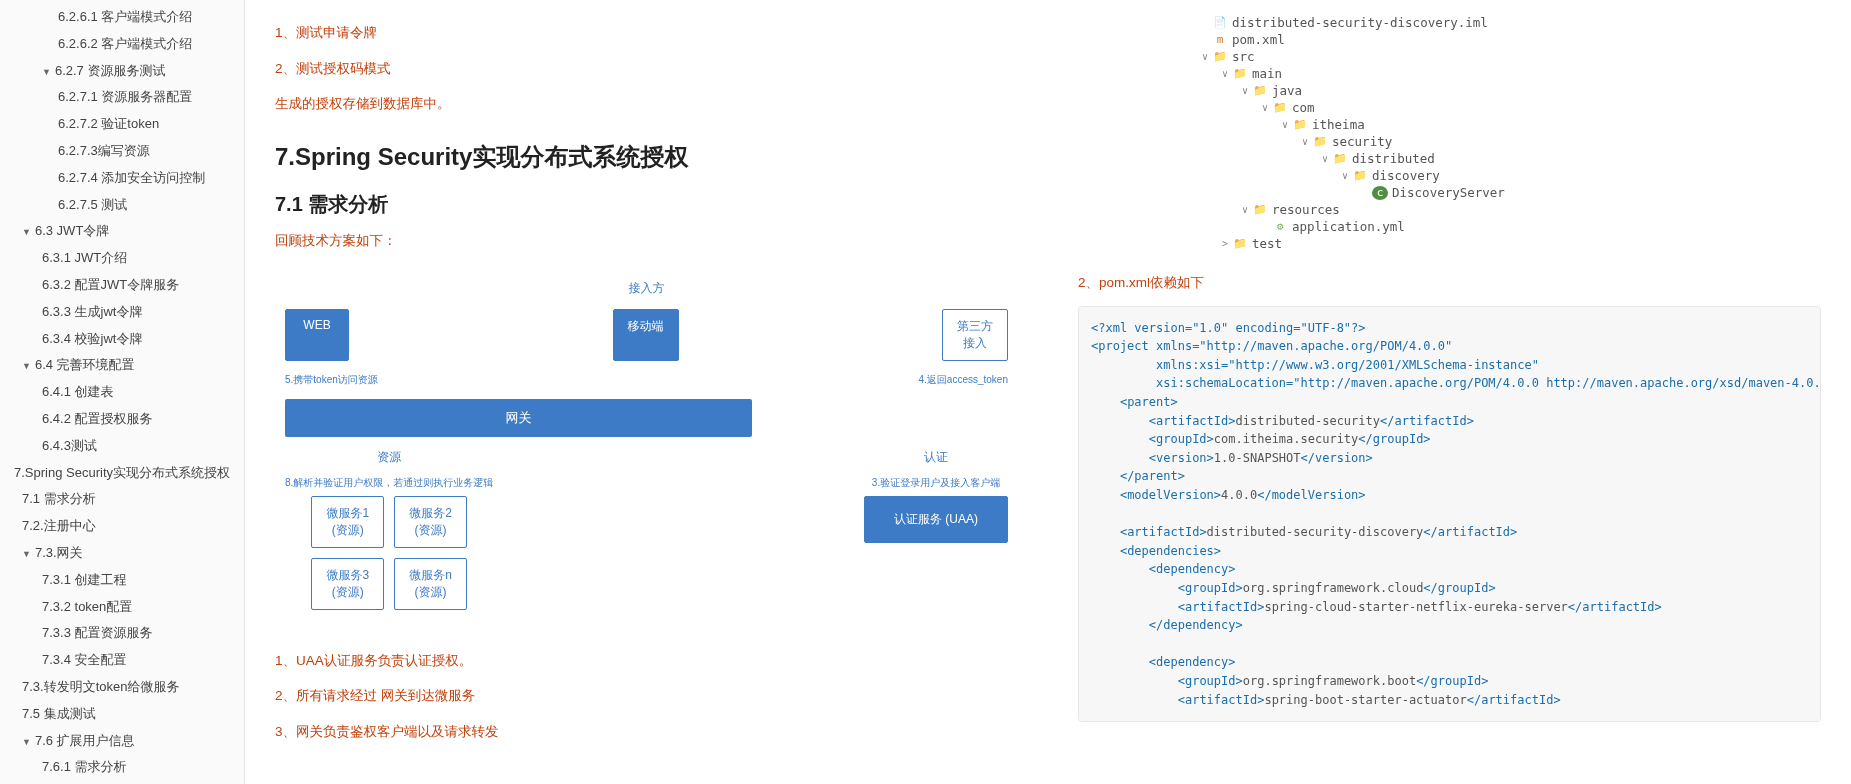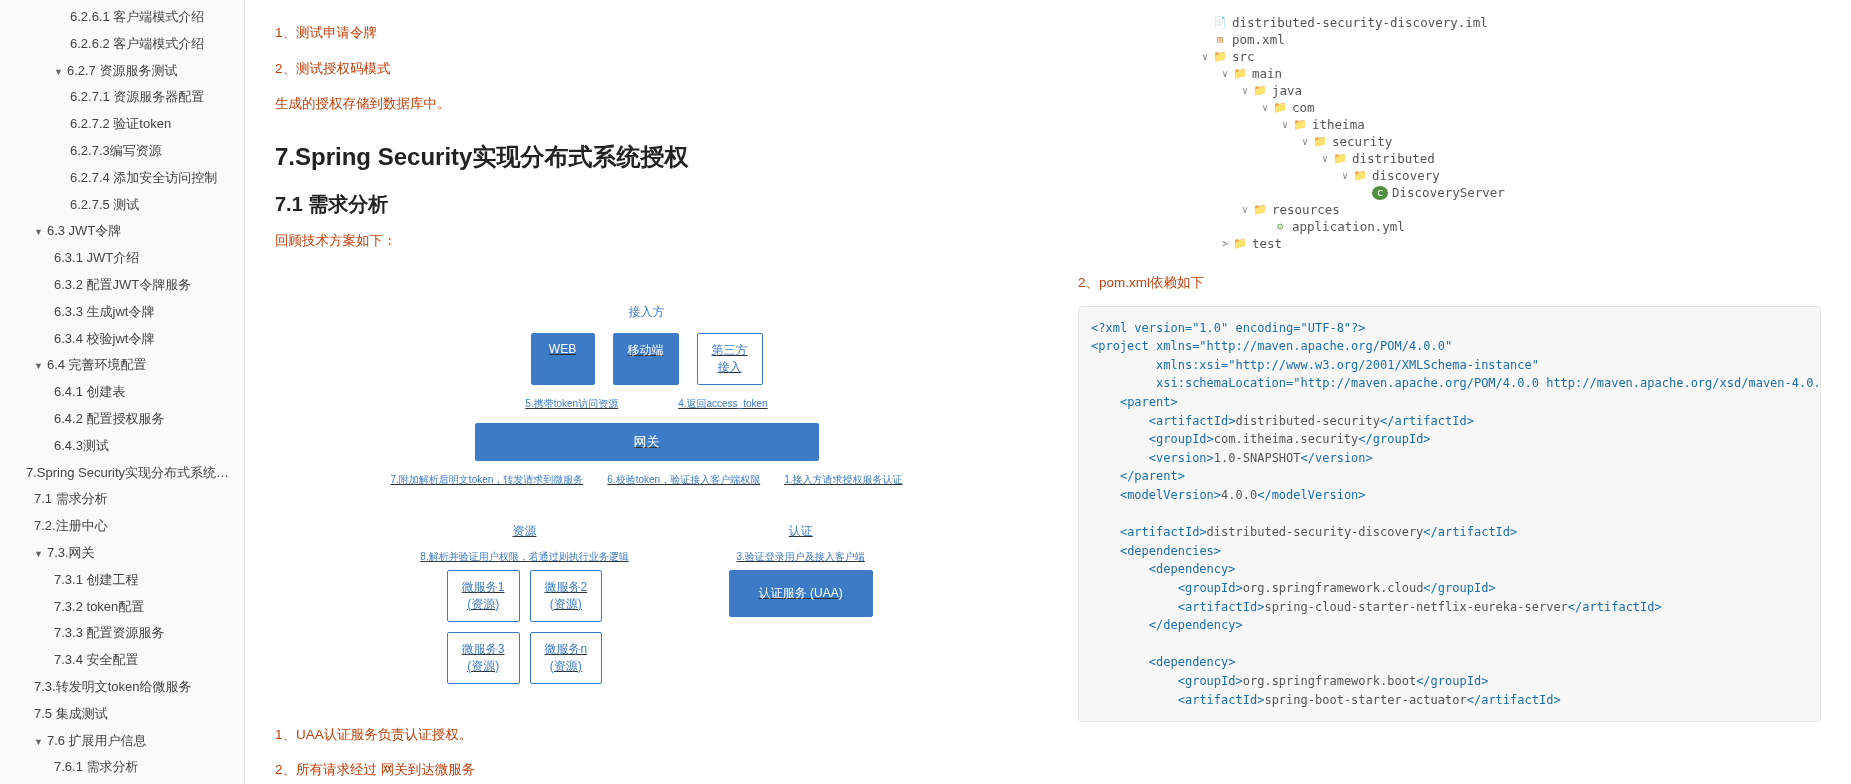--- a/index.html
+++ b/index.html
@@ -1,36 +1,36 @@
 <!DOCTYPE html>
 <html><head>
   <meta charset="utf-8">
   <style>
     * { box-sizing: border-box; margin: 0; padding: 0; }
     body { font-family: -apple-system, "Helvetica Neue", Arial, "PingFang SC", "Microsoft YaHei", sans-serif; font-size: 13px; color: #333; display: flex; height: 784px; overflow: hidden; }
-    .sidebar { width: 245px; background: #fafafa; border-right: 1px solid #e5e5e5; overflow-y: auto; padding: 4px 12px; flex-shrink: 0; }
+    .sidebar { width: 245px; background: #fafafa; border-right: 1px solid #e5e5e5; overflow-y: auto; padding: 4px 0; flex-shrink: 0; }
     .toc-item { padding: 3px 0 3px 8px; cursor: pointer; white-space: nowrap; overflow: hidden; text-overflow: ellipsis; color: #444; line-height: 1.6; }
     .toc-item.l4 { padding-left: 58px; }
     .toc-item.l3 { padding-left: 42px; }
     .toc-item.l3.caret::before { content:"▼"; font-size:9px; margin-right:4px; color:#666; }
     .toc-item.l2 { padding-left: 22px; }
     .toc-item.l2.caret::before { content:"▼"; font-size:9px; margin-right:4px; color:#666; }
     .toc-item.l1 { padding-left: 14px; }
     .content { flex: 1; display: flex; overflow: hidden; }
     .col { flex: 1; padding: 10px 30px; overflow-y: auto; }
     .p { margin: 10px 0; line-height: 1.9; font-size: 13.5px; color: #c2410c; }
     h1 { font-size: 24px; font-weight: 700; margin: 24px 0 12px; color: #222; }
     h2 { font-size: 20px; font-weight: 700; margin: 18px 0 10px; color: #222; }
     
     .diagram { margin: 16px 0; padding: 10px; position: relative; }
-    .row-d { display: flex; justify-content: center; gap: 18px; margin: 12px 0; text-decoration: underline; }
+    .row-d { display: flex; justify-content: space-between; gap: 18px; margin: 12px 0; }
     .box { background:#fff; border:1px solid #3d7bc6; color:#3d7bc6; padding:8px 14px; font-size:12px; text-align:center; border-radius:2px; min-width:64px;}
     .box.solid { background:#3d7bc6; color:#fff; border:1px solid #3d7bc6; }
-    .gateway { width: 344px; background:#3d7bc6; color:#fff; padding:10px; text-align:center; border-radius:2px;}
-    .group-lbl { text-align:center; color:#3d7bc6; font-size:12px; margin-bottom:4px;margin-top:24px;}
+    .gateway { width: 467px; background:#3d7bc6; color:#fff; padding:10px; text-align:center; border-radius:2px;}
+    .group-lbl { text-align:center; color:#3d7bc6; font-size:12px; margin-bottom:4px;}
     .arrowtxt { font-size:10px; color:#3d7bc6; white-space:nowrap; }
     .sub-col { display:flex; flex-direction:column; align-items:center; gap:6px;}
     .resources { display:grid; grid-template-columns:1fr 1fr; gap:10px;}
     
     .tree { margin: 4px 0 18px; font-family: Consolas, Menlo, monospace; font-size: 12.5px; color:#555; }
     .tree-row { display:flex; align-items:center; padding:1px 0; white-space:nowrap;}
     .tree-row .chev { width:14px; text-align:center; color:#888; font-size:10px;}
     .tree-row .ico { width:16px; height:14px; margin-right:4px; display:inline-flex; align-items:center; justify-content:center; font-size:11px;}
     .folder { color:#888;}
     .file-i { color:#5a8bc4;}
@@ -92,25 +92,20 @@
         <div class="box" style="white-space:pre-line">第三方
 接入</div>
       </div>
       <div class="row-d" style="gap:60px;">
         <span class="arrowtxt">5.携带token访问资源</span>
         <span class="arrowtxt">4.返回access_token</span>
       </div>
       <div class="row-d">
         <div class="gateway">网关</div>
       </div>
-      <div class="row-d" style="gap:24px;">
-        <span class="arrowtxt">7.附加解析后明文token，转发请求到微服务</span>
-        <span class="arrowtxt">6.校验token，验证接入客户端权限</span>
-        <span class="arrowtxt">1.接入方请求授权服务认证</span>
-      </div>
       <div class="row-d" style="align-items:flex-start; gap:100px;">
         <div class="sub-col">
           <div class="group-lbl">资源</div>
           <span class="arrowtxt">8.解析并验证用户权限，若通过则执行业务逻辑</span>
           <div class="resources">
             <div class="box" style="white-space:pre-line">微服务1
 (资源)</div>
             <div class="box" style="white-space:pre-line">微服务2
 (资源)</div>
             <div class="box" style="white-space:pre-line">微服务3

